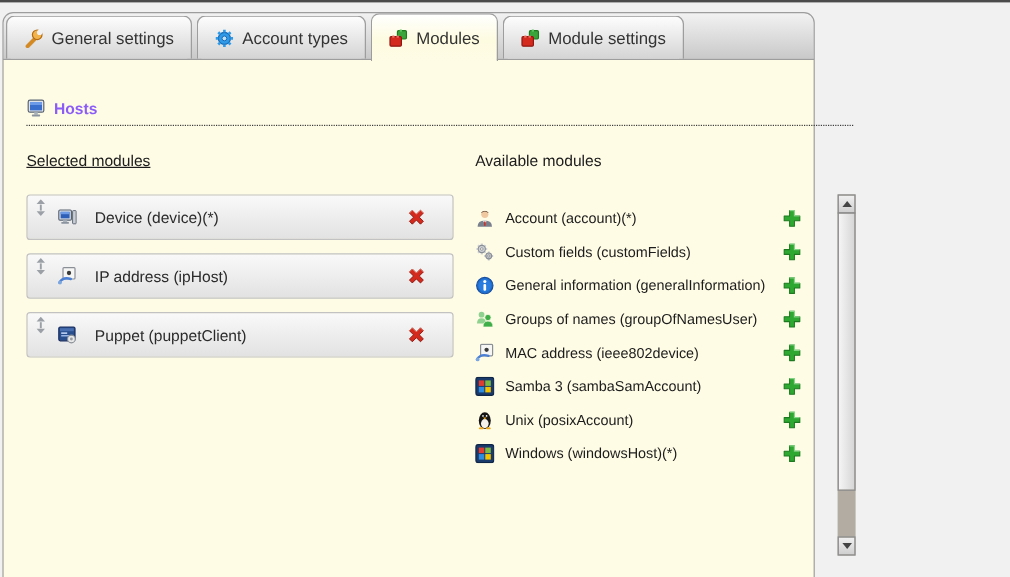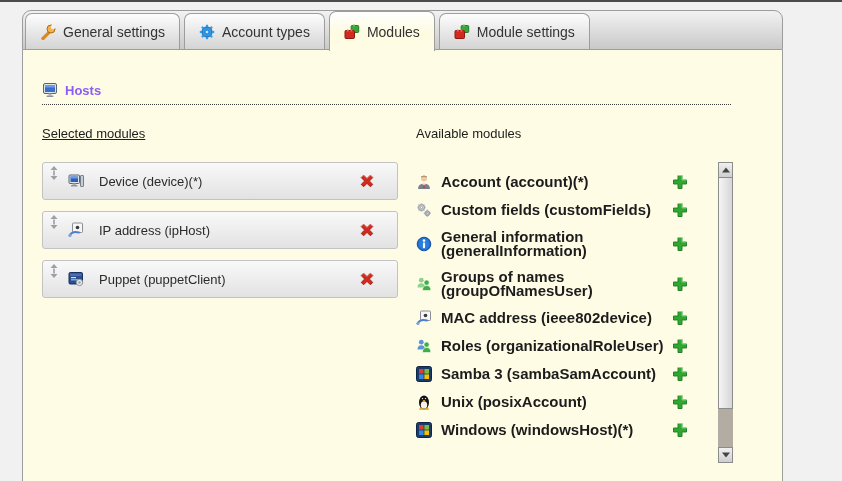--- a/index.html
+++ b/index.html
@@ -1,19 +1,19 @@
 <!DOCTYPE html>
 <html><head>
 <meta charset="utf-8">
 <style>
   html,body{margin:0;padding:0;}
   body{font-family:"Liberation Sans", sans-serif; background:#f1f1f2;}
   .screen{position:relative; width:842px; height:481px; overflow:hidden; background:#f1f1f2;}
   .topline{position:absolute; left:0; top:0; width:842px; height:2px; background:#4b4b4b;}
-  .panel{position:absolute; left:22px; top:10px; width:761px; height:471px;}
+  .panel{position:absolute; left:2px; top:10px; width:677px; height:471px;}
   .tabbar{position:absolute; left:0; top:0; right:0; height:40px; box-sizing:border-box;
           background:linear-gradient(#f2f2f2,#c9c9c9); border:1px solid #9d9d9d;
           border-radius:9px 9px 0 0;}
   .tabs{position:absolute; left:2px; top:0; bottom:0; display:flex; gap:4px; align-items:flex-end; z-index:2;}
   .tab{height:36px; box-sizing:border-box; display:flex; align-items:center; gap:7px;
        padding:0 14px; border:1px solid #9d9d9d; border-bottom:none; border-radius:7px 7px 0 0;
        background:linear-gradient(#fdfdfd,#d4d4d4); font-size:14px; color:#333; cursor:pointer; white-space:nowrap;}
   .tab.active{height:40px; margin-bottom:-2px; z-index:3;
        background:linear-gradient(#ffffff 0%, #fdfbe0 55%, #fffce6 100%);}
   .icon16{width:16px; height:16px; display:inline-block; flex:0 0 16px;}
@@ -32,21 +32,21 @@
            display:flex; align-items:center; padding-left:56px; cursor:move;}
   .sel-row .label{font-size:13px; color:#2b2b2b;}
   .drag-handle{position:absolute; left:6px; top:3px; width:10px; height:14px; border:none; background:none; padding:0; cursor:grab;}
   .sel-icon{position:absolute; left:25px; top:10px;}
   .icon-btn{position:absolute; border:none; background:none; padding:0; width:16px; height:16px; cursor:pointer;}
   .delete-btn{right:22px; top:50%; transform:translateY(-50%);}
   .available-list{position:absolute; left:393px; top:112px; width:296px; display:flex; flex-direction:column;
                   gap:12px; padding-top:12px;}
   .avail-row{position:relative; display:flex; align-items:center; min-height:16px; padding-right:40px;}
   .avail-row .icon16{margin-right:9px;}
-  .avail-row .label{font-size:15px; line-height:14px; color:#1c1c1c; max-width:228px;font-weight:bold;}
+  .avail-row .label{font-size:12px; line-height:14px; color:#1c1c1c; max-width:228px;}
   .add-btn{right:24px; top:50%; transform:translateY(-50%);}
   .scrollbar{position:absolute; left:695px; top:112px; width:15px; height:301px; background:#b2aca2;}
   .sb-btn{position:absolute; left:0; width:15px; height:16px; box-sizing:border-box;
           background:linear-gradient(#f0f0f0,#cfcfcf); border:1px solid #8c8c8c; cursor:pointer;}
   .sb-up{top:0;}
   .sb-down{bottom:0;}
   .sb-tri{position:absolute; left:50%; top:50%; width:0; height:0; border-left:4px solid transparent; border-right:4px solid transparent;}
   .sb-up .sb-tri{transform:translate(-50%,-50%); border-bottom:5px solid #444;}
   .sb-down .sb-tri{transform:translate(-50%,-50%); border-top:5px solid #444;}
   .sb-thumb{position:absolute; left:0; top:15px; width:15px; height:232px; box-sizing:border-box;
@@ -343,31 +343,20 @@
               <use href="#sym-network"></use>
             </svg>
     <span class="label">MAC address (ieee802device)</span>
     <button class="icon-btn add-btn">
       <svg class="icon16">
                 <use href="#sym-add"></use>
               </svg>
     </button>
   </div>
 
-  <div class="avail-row">
-    <svg class="icon16">
-              <use href="#sym-roles"></use>
-            </svg>
-    <span class="label">Roles (organizationalRoleUser)</span>
-    <button class="icon-btn add-btn">
-      <svg class="icon16">
-                <use href="#sym-add"></use>
-              </svg>
-    </button>
-  </div>
 
   <div class="avail-row">
     <svg class="icon16">
               <use href="#sym-windows"></use>
             </svg>
     <span class="label">Samba 3 (sambaSamAccount)</span>
     <button class="icon-btn add-btn">
       <svg class="icon16">
                 <use href="#sym-add"></use>
               </svg>

